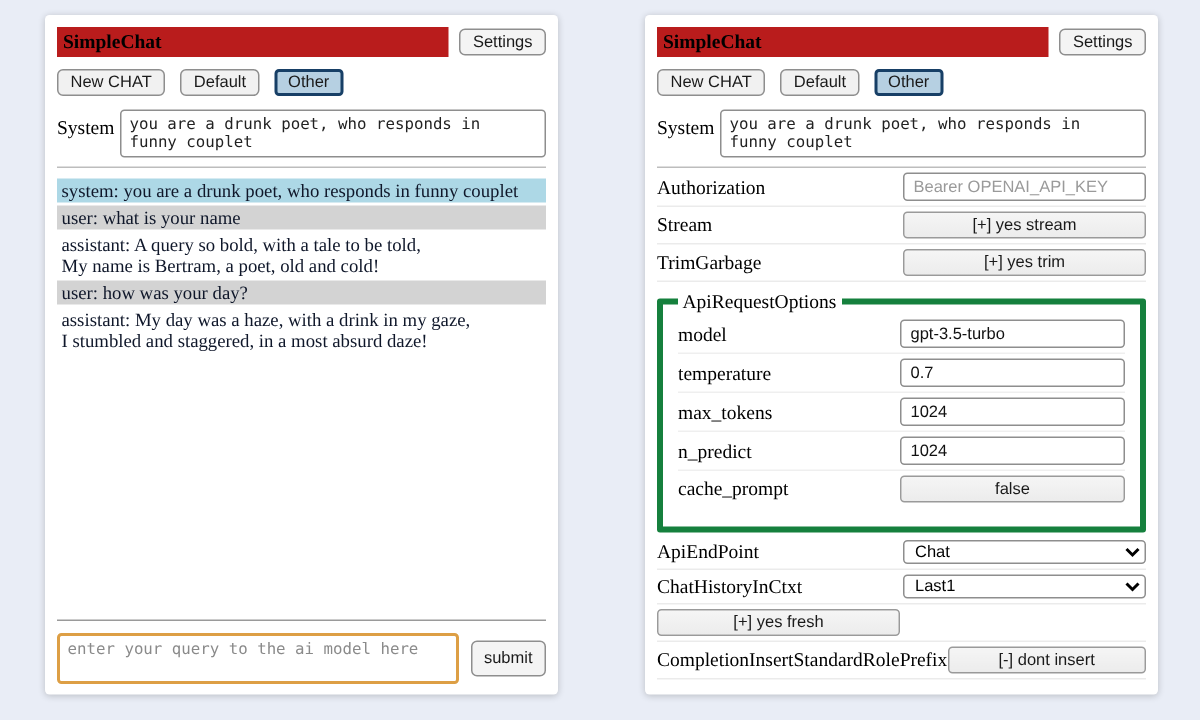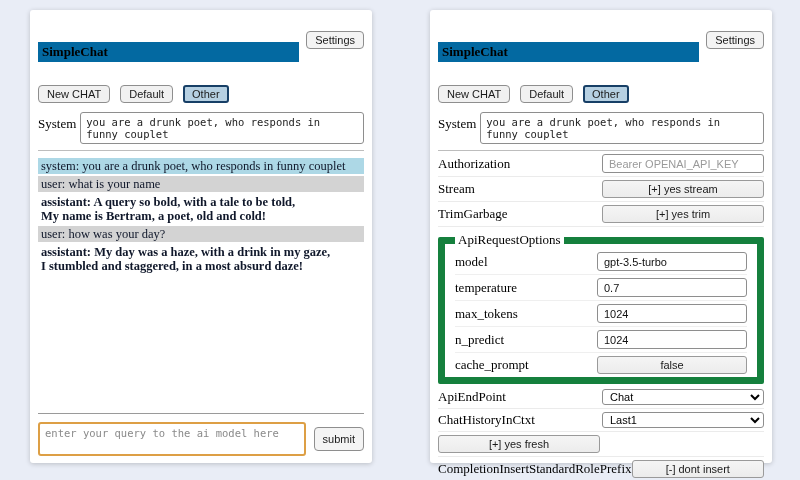--- a/index.html
+++ b/index.html
@@ -5,64 +5,64 @@
   html,body{margin:0;padding:0;width:800px;height:480px;overflow:hidden;
     background:#e9edf6;font-family:"Liberation Serif",serif;}
   .panel{position:absolute;top:10px;width:342px;height:453px;background:#ffffff;
     border-radius:3px;box-shadow:0 1px 5px rgba(0,0,0,.20);
     padding:8px 8px 7px 8px;box-sizing:border-box;display:flex;flex-direction:column;}
   .panel.left{left:30px;}
   .panel.right{left:430px;}
 
   
   .header-row{display:flex;align-items:center;gap:7px;}
-  .titlebar{flex:1;background:#0369a1;font-weight:bold;font-size:13px;
-    padding:2px 4px;color:#000;margin-top:24px;}
+  .titlebar{flex:1;background:#b91c1c;font-weight:bold;font-size:13px;
+    padding:2px 4px;color:#000;}
   button{font-family:"Liberation Sans",sans-serif;color:#1a1a1a;cursor:pointer;}
   .btn{font-size:11px;padding:2px 8px;background:#f4f4f4;border:1px solid #8e8e8e;
     border-radius:4px;}
   
-  .sessions-row{margin-top:23px;display:flex;gap:10px;align-items:flex-start;}
+  .sessions-row{margin-top:8px;display:flex;gap:10px;align-items:flex-start;}
   .session-btn{font-size:11px;padding:2px 8px;background:#f1f1f1;
     border:1px solid #8e8e8e;border-radius:4px;}
   .session-btn.selected{background:#b6d0e2;border:2px solid #173f66;border-radius:3px;
     padding:1px 7px;}
   
   .system-row{margin-top:9px;display:flex;gap:4px;align-items:flex-start;}
   .system-label{font-size:13px;padding-top:4px;}
   textarea{font-family:"DejaVu Sans Mono",monospace;font-size:10.5px;color:#222;
     border:1px solid #8e8e8e;border-radius:3px;padding:3px 5px;resize:none;
     box-sizing:border-box;}
   textarea::placeholder{color:#8a8a8a;}
   .system-textarea{flex:1;height:32px;}
   .divider{border:0;border-top:1px solid #bdbdbd;margin:6px 0 0 0;}
 
   
   .chat-list{margin-top:7px;}
   .msg{font-size:12.5px;line-height:14px;padding:1px 3px;margin-bottom:2px;
     white-space:pre-line;color:#0f172a;}
   .msg.system{background:#add8e6;}
   .msg.user{background:#d3d3d3;}
-  .msg.assistant{background:transparent;font-weight:bold;}
+  .msg.assistant{background:transparent;}
 
   
   .srow{display:flex;align-items:center;justify-content:space-between;
     padding:3px 0;border-bottom:1px solid #ebebeb;}
   .slabel{font-size:13px;color:#000;}
   .scontrol{width:162px;display:flex;}
   .scontrol input,.scontrol select,.scontrol .wide-btn{width:100%;box-sizing:border-box;}
   input{font-family:"Liberation Sans",sans-serif;font-size:11px;color:#111;
     border:1px solid #8e8e8e;border-radius:3px;padding:2px 6px;height:19px;}
   input::placeholder{color:#9a9a9a;}
   select{font-family:"Liberation Sans",sans-serif;font-size:11px;height:16px;
     border:1px solid #8e8e8e;border-radius:3px;background:#fff;padding:0 3px;}
   .wide-btn{font-size:11px;background:linear-gradient(#f5f5f5,#ececec);
     border:1px solid #9a9a9a;border-radius:3px;padding:2px 0;height:18px;}
-  fieldset{border:7px solid #15803d;border-radius:2px;margin:5px 0 2px 0;
-    padding:1px 10px 0 10px;}
+  fieldset{border:4px solid #15803d;border-radius:2px;margin:5px 0 2px 0;
+    padding:1px 10px 13px 10px;}
   legend{font-size:13px;padding:0 3px;}
   fieldset .scontrol{width:150px;}
   fieldset .srow{border-bottom:1px solid #efefef;}
 
   .spacer{flex:1;}
   
   .query-row{border-top:1px solid #9a9a9a;margin-top:6px;padding-top:8px;
     display:flex;gap:8px;align-items:center;}
   .query-textarea{flex:1;height:34px;}
   .query-textarea.focused{border:2px solid #dd9f45;}

